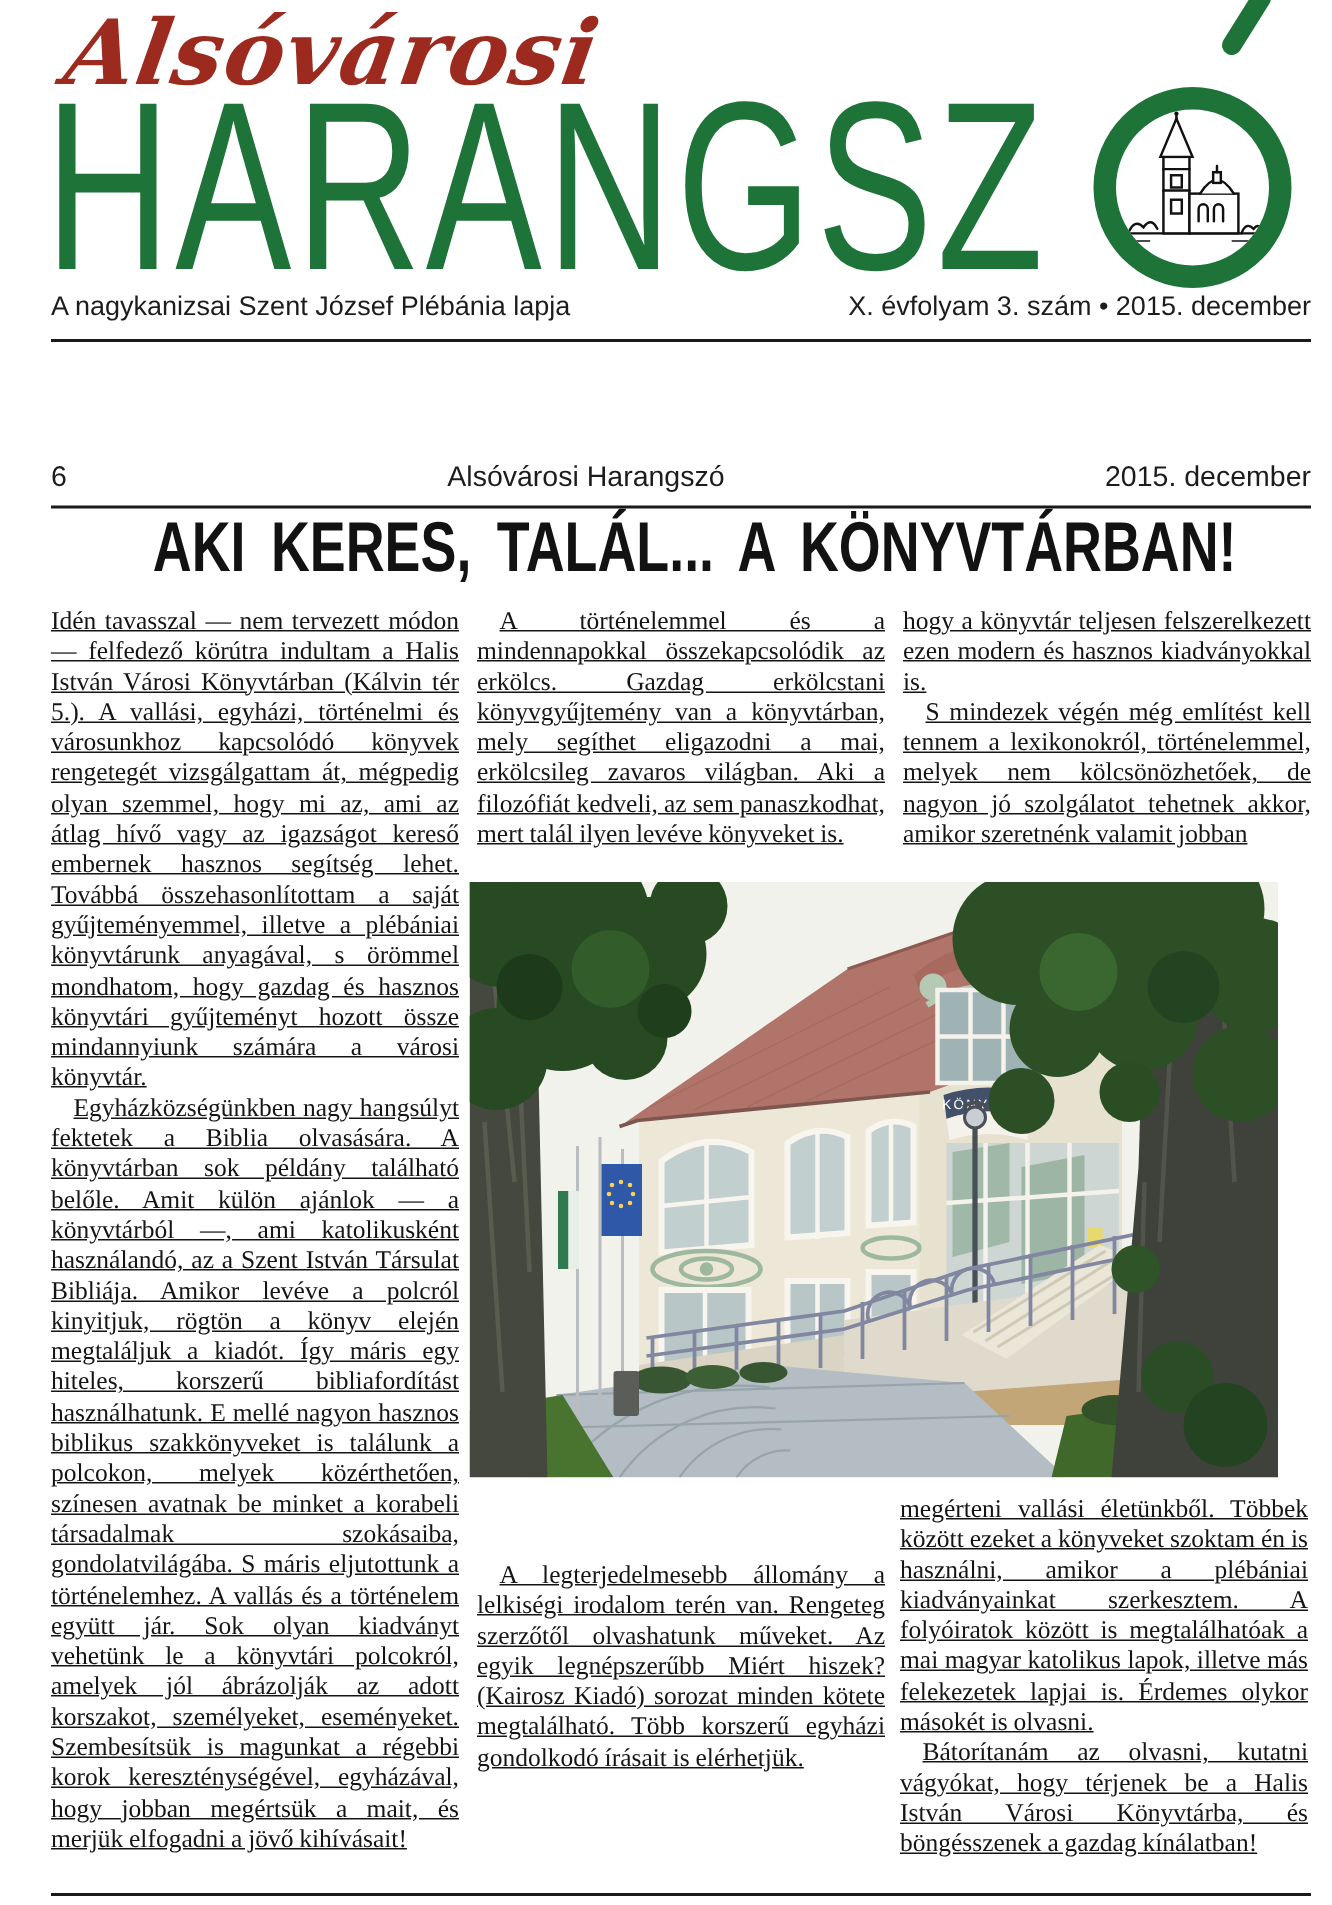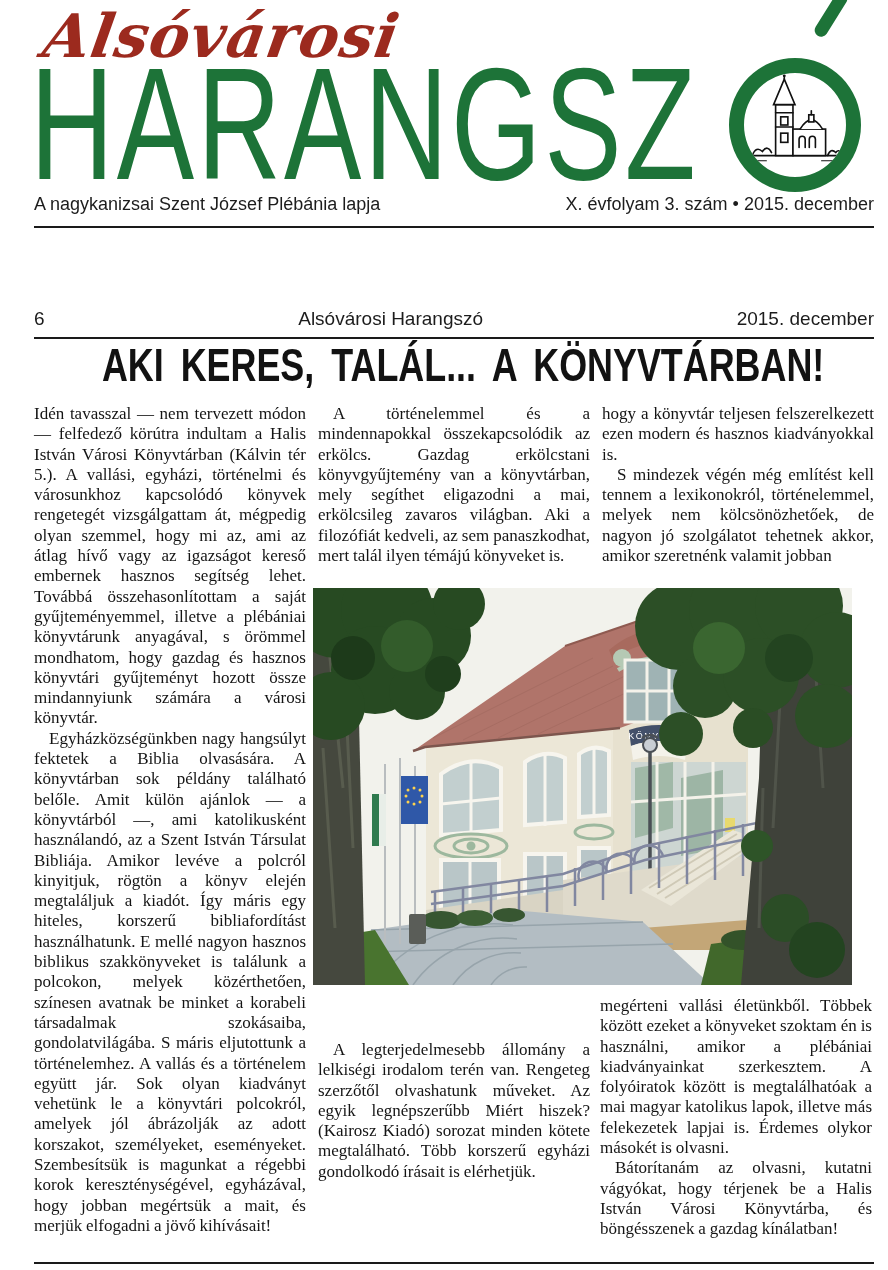--- a/index.html
+++ b/index.html
@@ -53,21 +53,21 @@
   .article-title span{
     display:inline-block;
     font-family:"Liberation Sans",sans-serif;font-weight:bold;
     font-size:46px;line-height:1.15;color:#121212;
     letter-spacing:0px;word-spacing:9px;
     transform:scale(0.78,1.02);transform-origin:center top;white-space:nowrap;
   }
   .col{
     position:absolute;width:272px;
     font-size:17px;line-height:20.3px;text-align:justify;
-    word-spacing:-0.4px;color:#141414;
+    word-spacing:-0.4px;color:#141414;text-decoration:underline;
   }
   .col p{margin:0;padding:0;}
   .col p.indent{text-indent:15px;}
   #col1{left:34px;top:404px;}
   #col2-top{left:318px;top:404px;}
   #col2-bottom{left:318px;top:996px;margin-top:44px;}
   #col3-top{left:602px;top:404px;}
   #col3-bottom{left:600px;top:996px;}
   .signature{
     text-align:right;font-style:italic;font-size:18px;margin-top:1px;
@@ -135,21 +135,21 @@
   <h1 class="article-title">
     <span>AKI KERES, TALÁL... A KÖNYVTÁRBAN!</span>
   </h1>
 
   <div id="col1" class="col">
     <p>Idén tavasszal — nem tervezett módon — felfedező körútra indultam a Halis István Városi Könyvtárban (Kálvin tér 5.). A vallási, egyházi, történelmi és városunkhoz kapcsolódó könyvek rengetegét vizsgálgattam át, mégpedig olyan szemmel, hogy mi az, ami az átlag hívő vagy az igazságot kereső embernek hasznos segítség lehet. Továbbá összehasonlítottam a saját gyűjteményemmel, illetve a plébániai könyvtárunk anyagával, s örömmel mondhatom, hogy gazdag és hasznos könyvtári gyűjteményt hozott össze mindannyiunk számára a városi könyvtár.</p>
     <p class="indent">Egyházközségünkben nagy hangsúlyt fektetek a Biblia olvasására. A könyvtárban sok példány található belőle. Amit külön ajánlok — a könyvtárból —, ami katolikusként használandó, az a Szent István Társulat Bibliája. Amikor levéve a polcról kinyitjuk, rögtön a könyv elején megtaláljuk a kiadót. Így máris egy hiteles, korszerű bibliafordítást használhatunk. E mellé nagyon hasznos biblikus szakkönyveket is találunk a polcokon, melyek közérthetően, színesen avatnak be minket a korabeli társadalmak szokásaiba, gondolatvilágába. S máris eljutottunk a történelemhez. A vallás és a történelem együtt jár. Sok olyan kiadványt vehetünk le a könyvtári polcokról, amelyek jól ábrázolják az adott korszakot, személyeket, eseményeket. Szembesítsük is magunkat a régebbi korok kereszténységével, egyházával, hogy jobban megértsük a mait, és merjük elfogadni a jövő kihívásait!</p>
   </div>
 
   <div id="col2-top" class="col">
-    <p class="indent">A történelemmel és a mindennapokkal összekapcsolódik az erkölcs. Gazdag erkölcstani könyvgyűjtemény van a könyvtárban, mely segíthet eligazodni a mai, erkölcsileg zavaros világban. Aki a filozófiát kedveli, az sem panaszkodhat, mert talál ilyen témájú könyveket is.</p>
+    <p class="indent">A történelemmel és a mindennapokkal összekapcsolódik az erkölcs. Gazdag erkölcstani könyvgyűjtemény van a könyvtárban, mely segíthet eligazodni a mai, erkölcsileg zavaros világban. Aki a filozófiát kedveli, az sem panaszkodhat, mert talál ilyen levéve könyveket is.</p>
   </div>
 
   <div id="col2-bottom" class="col">
     <p class="indent">A legterjedelmesebb állomány a lelkiségi irodalom terén van. Rengeteg szerzőtől olvashatunk műveket. Az egyik legnépszerűbb Miért hiszek? (Kairosz Kiadó) sorozat minden kötete megtalálható. Több korszerű egyházi gondolkodó írásait is elérhetjük.</p>
   </div>
 
   <div id="col3-top" class="col">
     <p>hogy a könyvtár teljesen felszerelkezett ezen modern és hasznos kiadványokkal is.</p>
     <p class="indent">S mindezek végén még említést kell tennem a lexikonokról, történelemmel, melyek nem kölcsönözhetőek, de nagyon jó szolgálatot tehetnek akkor, amikor szeretnénk valamit jobban</p>
   </div>

